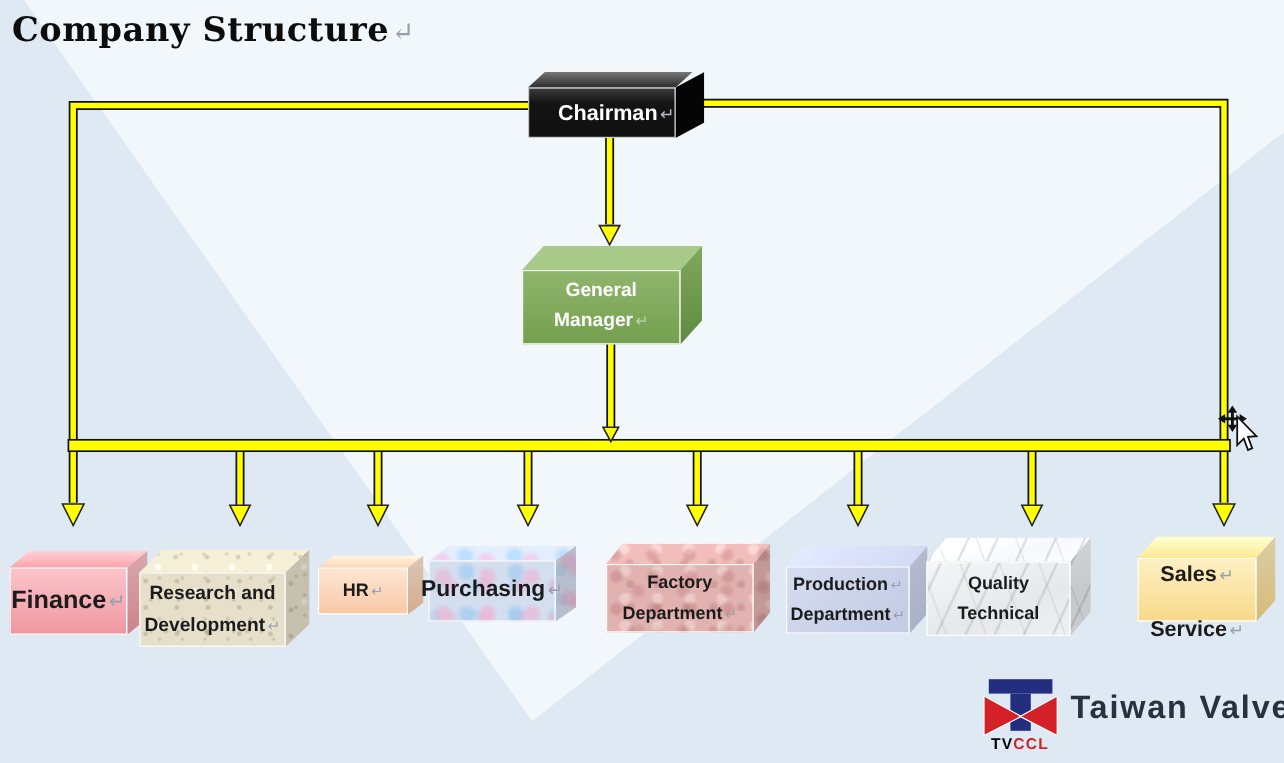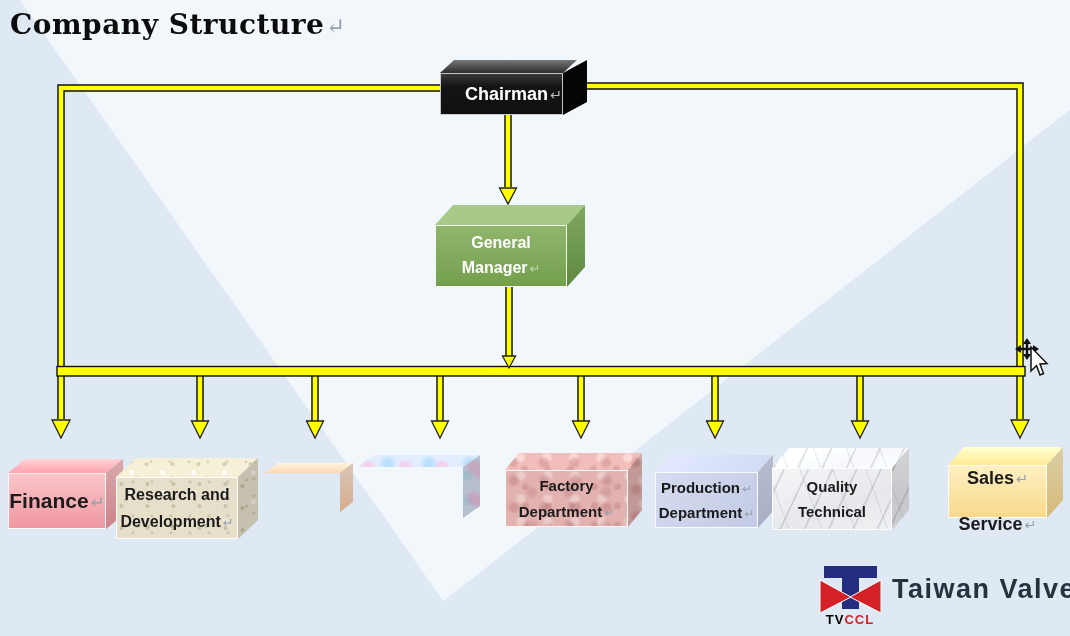--- a/index.html
+++ b/index.html
@@ -199,25 +199,31 @@
     <div class="face side t-stone"></div>
     <div class="face front t-stone">
       <div class="line"><span>Research and</span></div>
       <div class="line"><span>Development</span><span class="mark">↵</span></div>
     </div>
   </div>
 
   <div class="box3d" id="dep-hr">
     <div class="face top t-peach"></div>
     <div class="face side t-peach"></div>
+    <div class="face front t-peach">
+      <div class="line"><span>HR</span><span class="mark">↵</span></div>
+    </div>
   </div>
 
   <div class="box3d" id="dep-purchasing">
     <div class="face top t-mottle"></div>
     <div class="face side t-mottle"></div>
+    <div class="face front t-mottle">
+      <div class="line"><span>Purchasing</span><span class="mark">↵</span></div>
+    </div>
   </div>
 
   <div class="box3d" id="dep-factory">
     <div class="face top t-rose"></div>
     <div class="face side t-rose"></div>
     <div class="face front t-rose">
       <div class="line"><span>Factory</span></div>
       <div class="line"><span>Department</span><span class="mark">↵</span></div>
     </div>
   </div>

